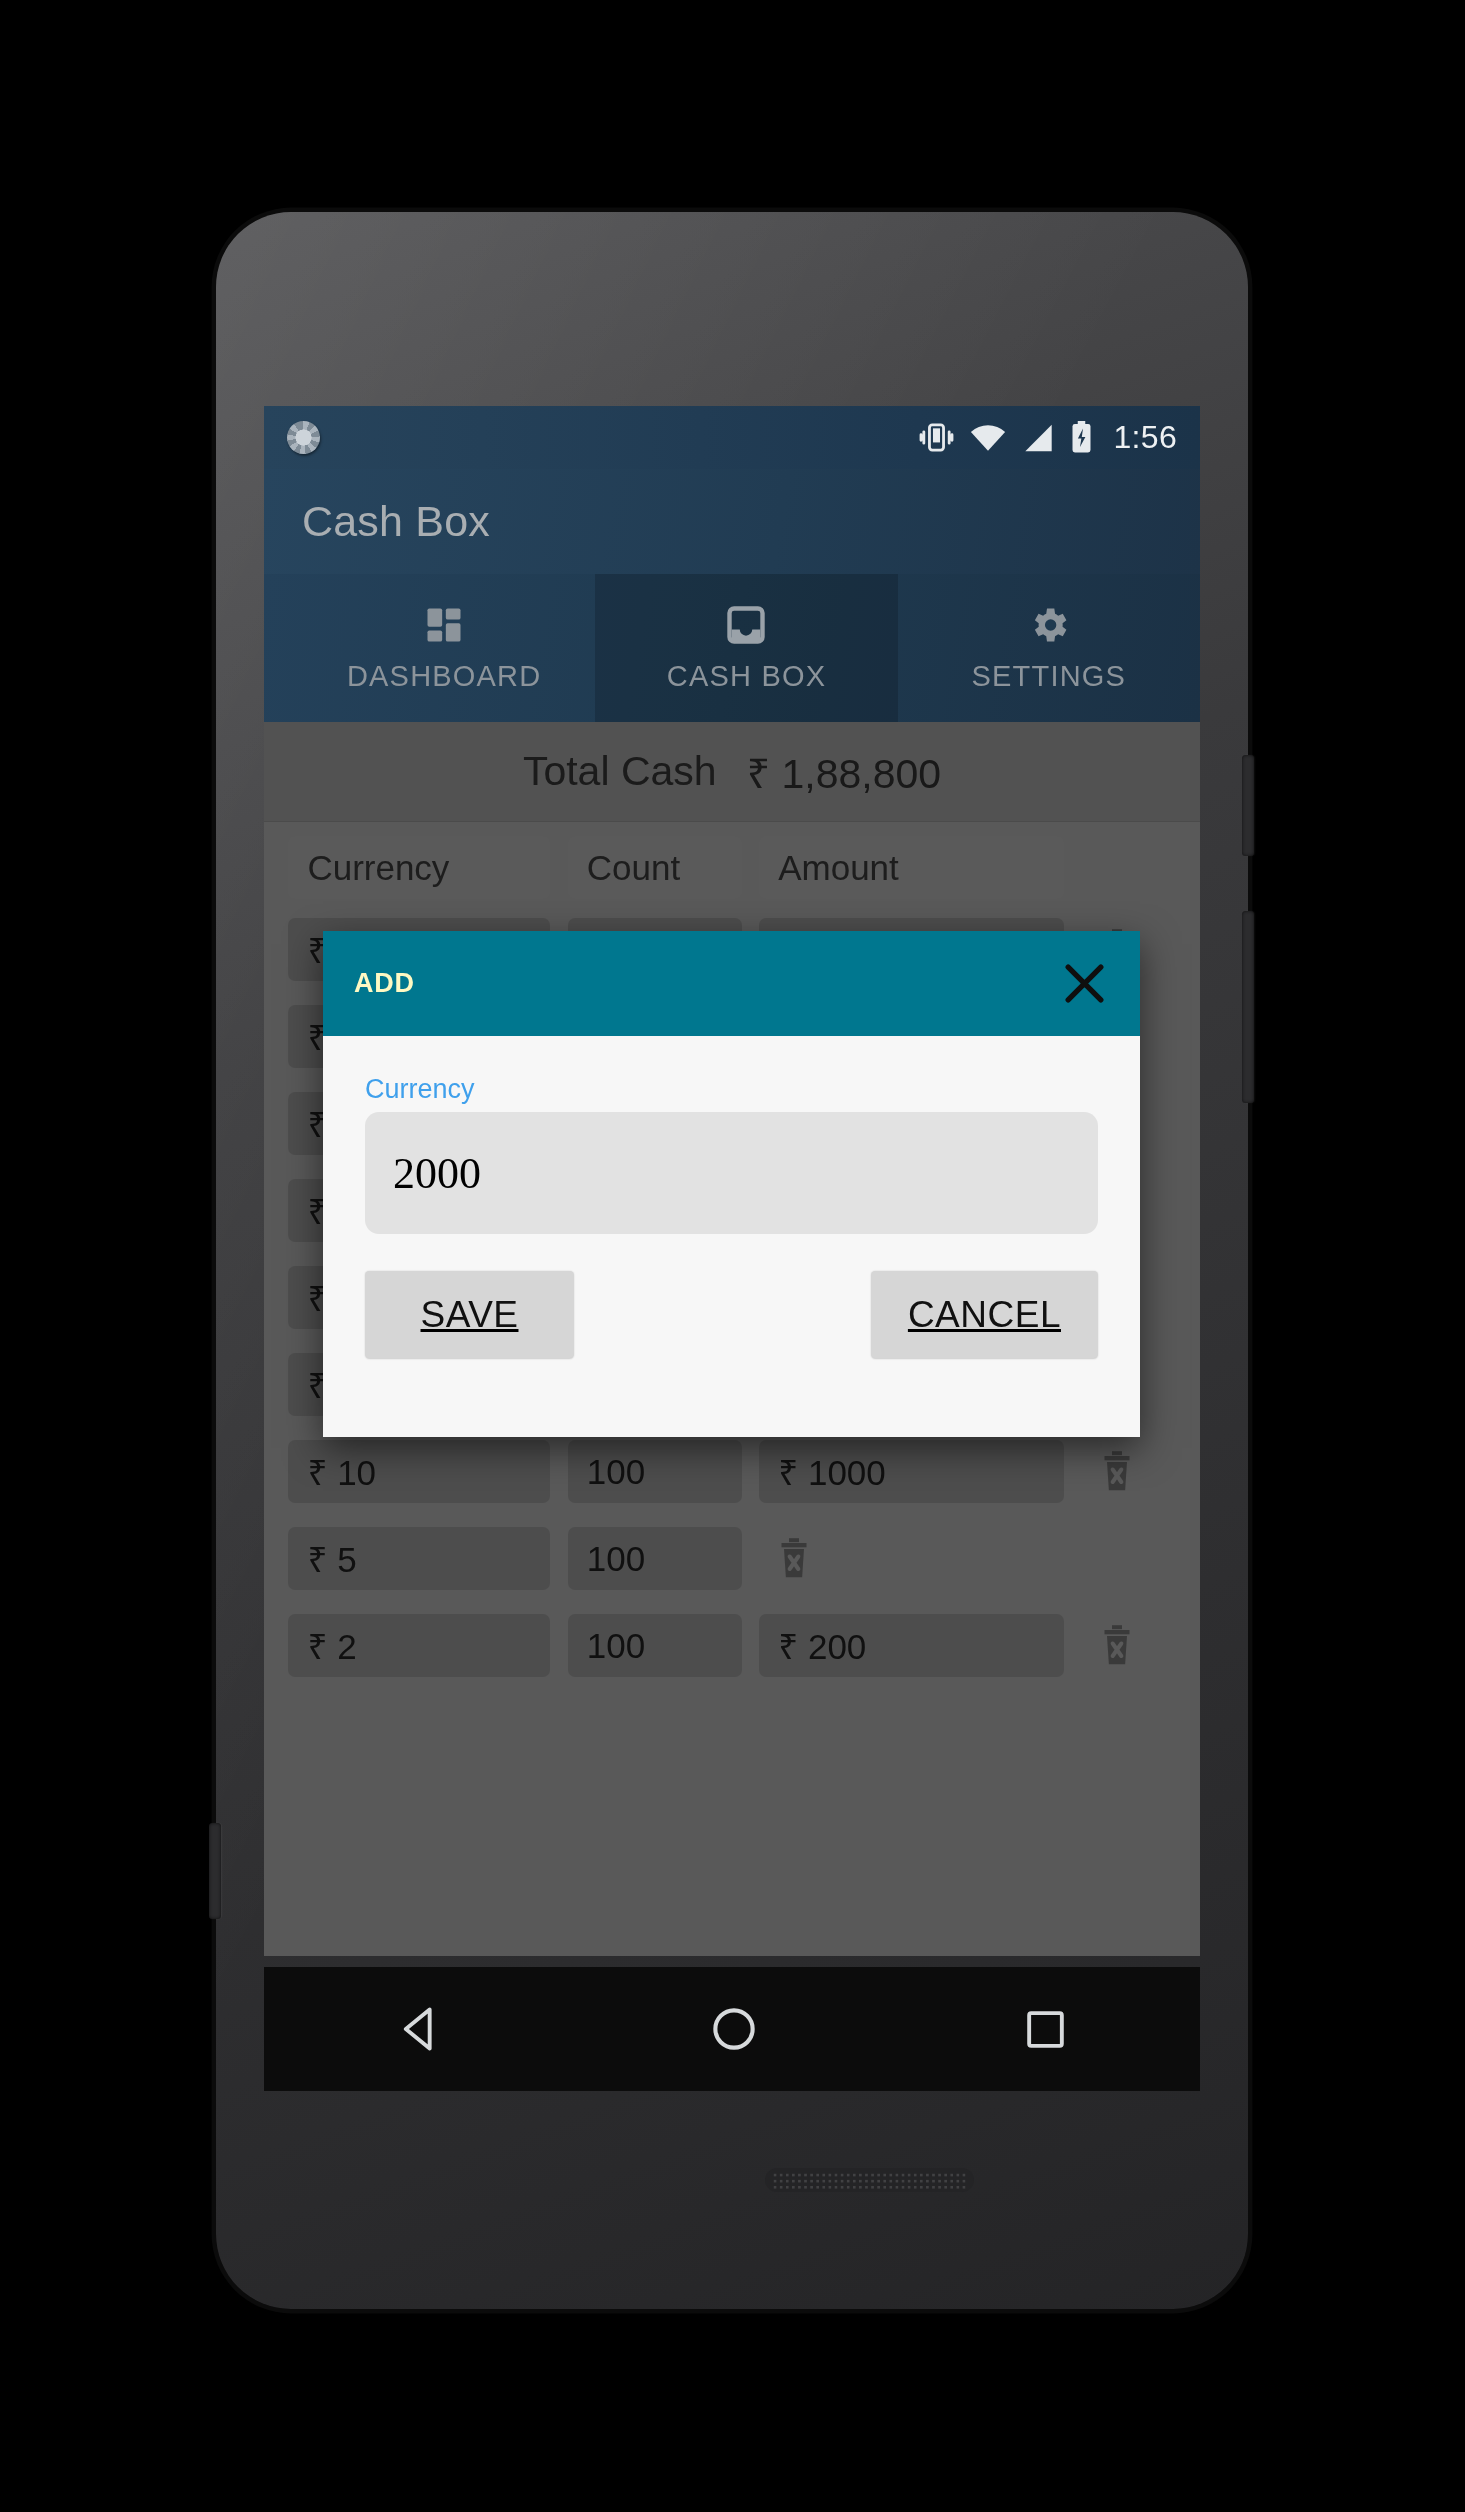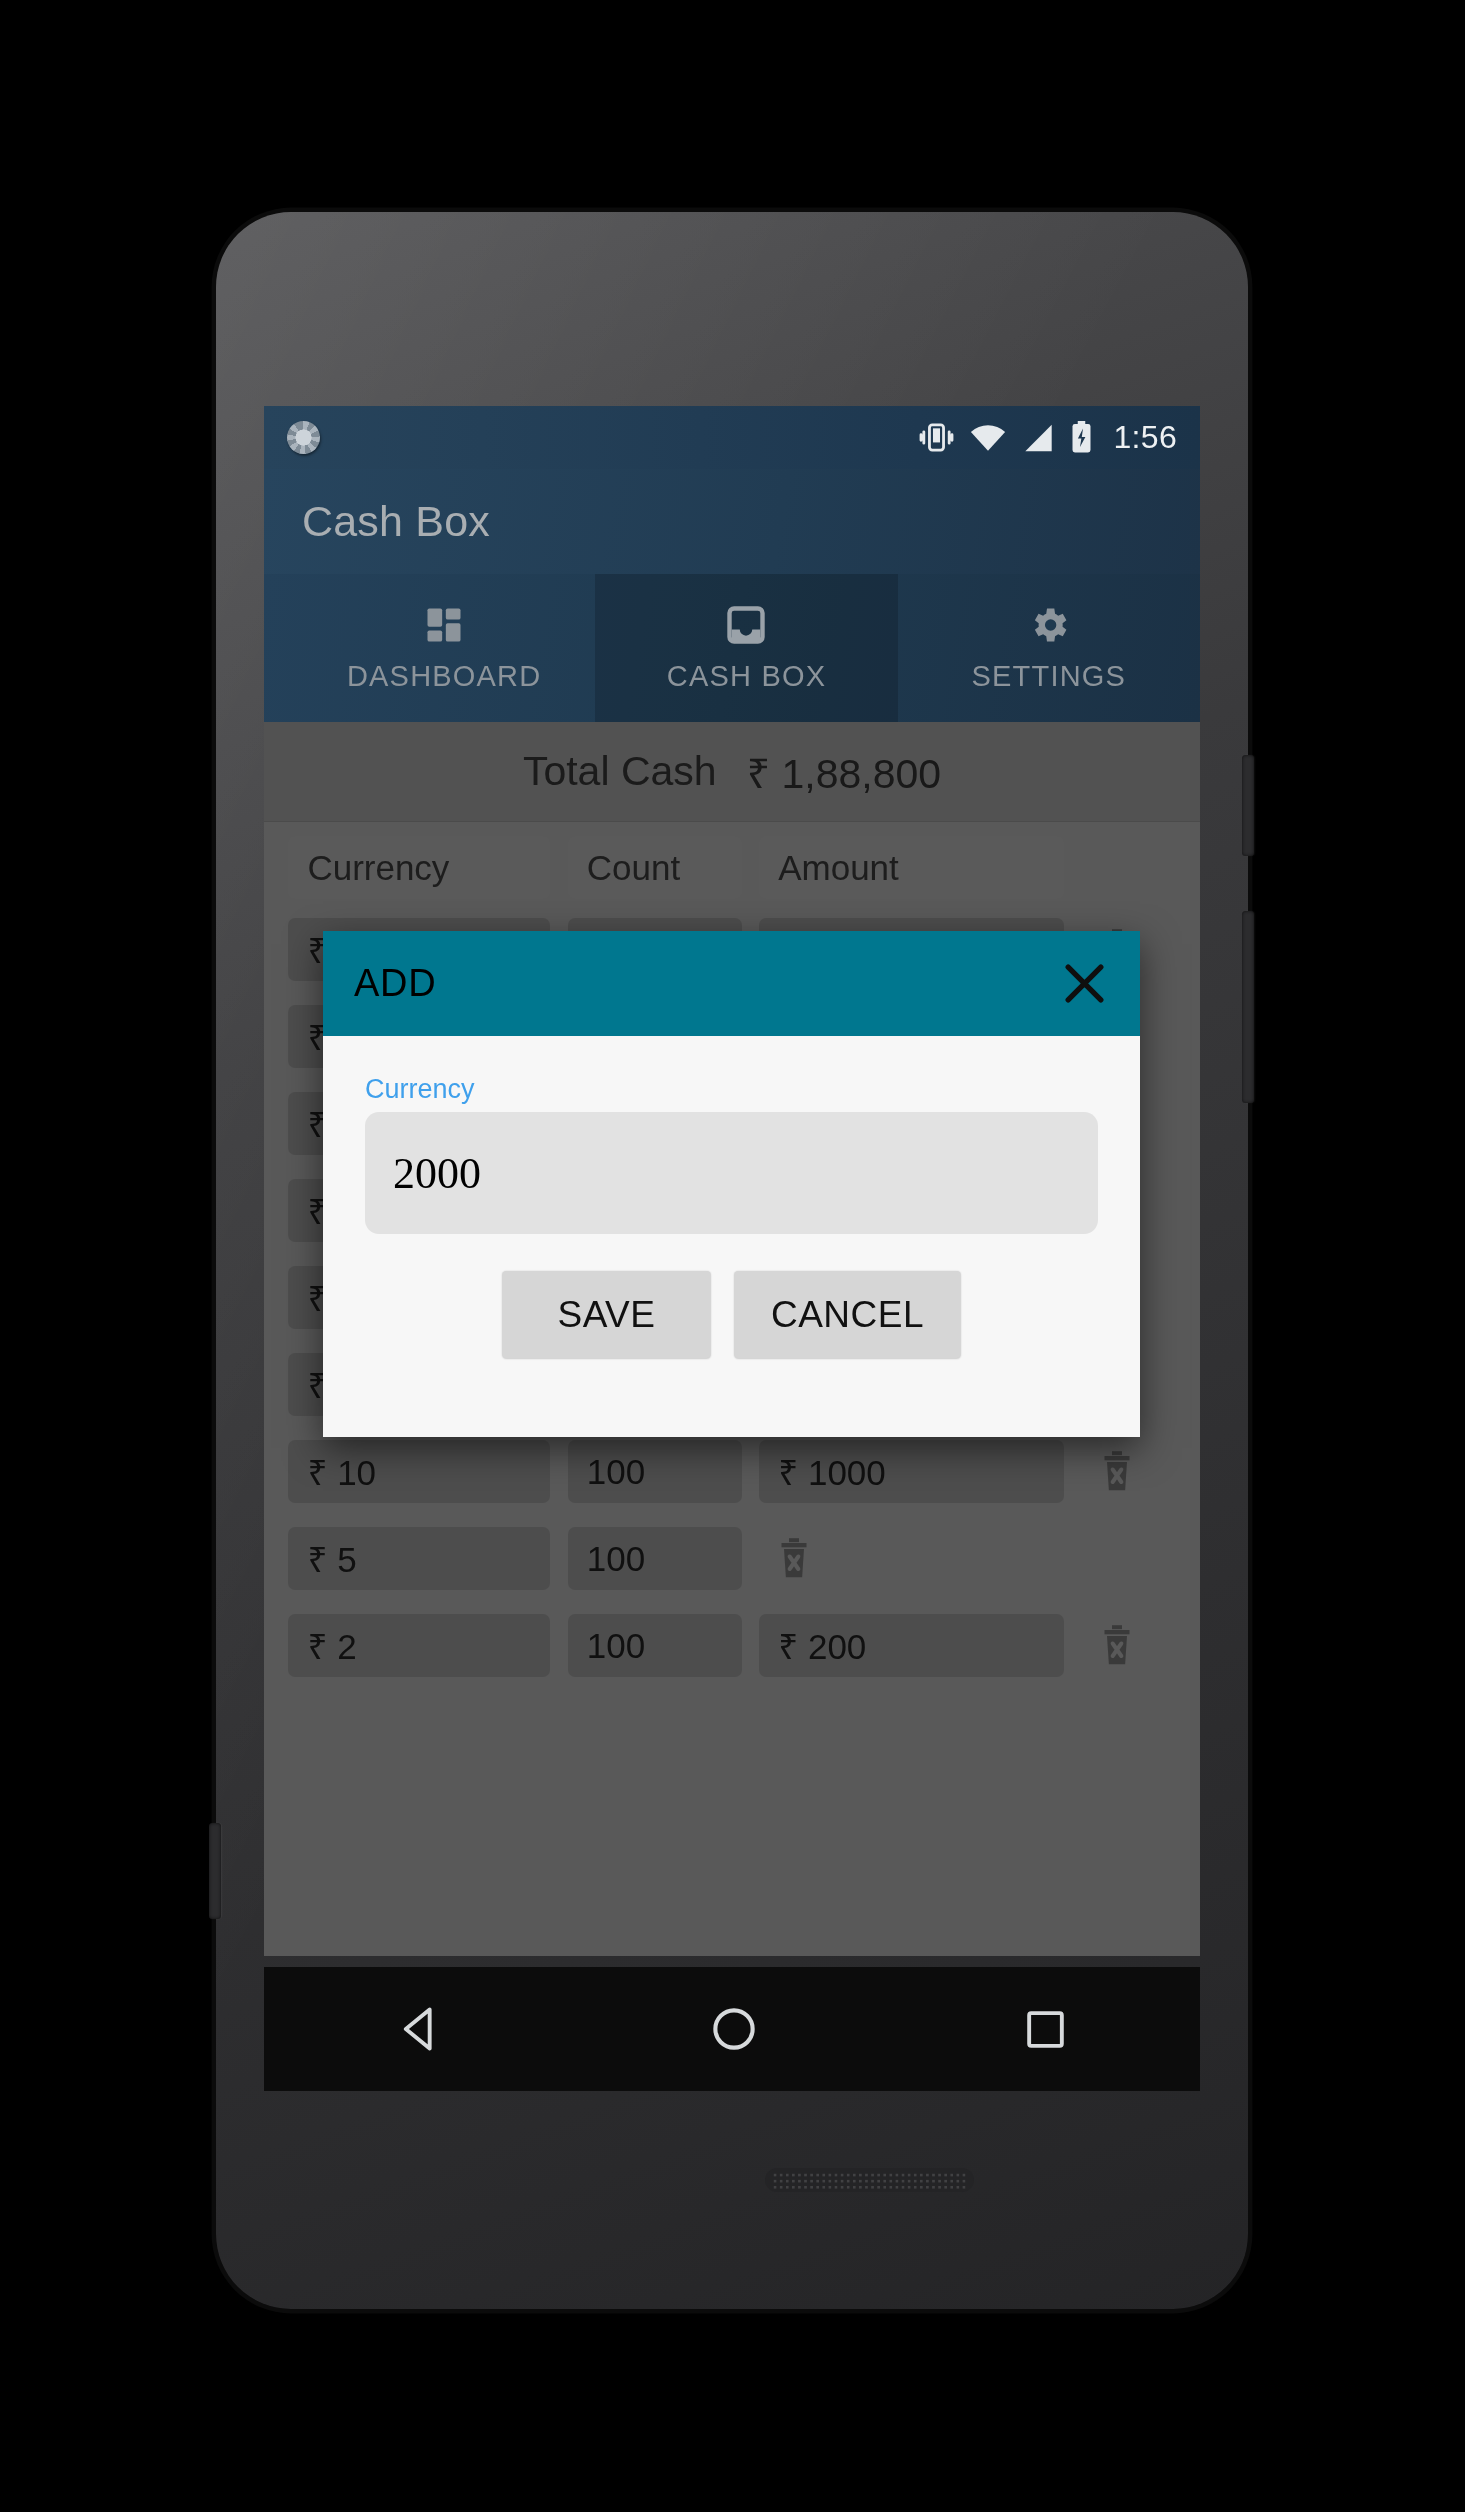--- a/index.html
+++ b/index.html
@@ -165,37 +165,38 @@
     left: 59px; top: 525px;
     width: 817px;
     background: #f7f7f7;
     box-shadow: 0 12.2px 35px rgba(0,0,0,.55);
   }
   #dialog-header {
     height: 105px; background: #00778f;
     display: flex; align-items: center; padding: 0 31px;
   }
   #dialog-title {
-    color: #000000; font-size: 38px; font-weight: normal; letter-spacing: 0.7px;
+    color: #fef9c3; font-size: 27px; font-weight: bold; letter-spacing: 0.7px;
   }
   #dialog-close {
     margin-left: auto; width: 49px; height: 49px;
     display: flex; align-items: center; justify-content: center;
   }
   #dialog-body { padding: 38px 42px 23px 42px; }
   #field-label { font-size: 27px; color: #3fa0ec; margin-bottom: 7px; }
   #currency-input {
     width: 100%; height: 122px; background: #e2e2e2;
     border: none; border-radius: 14px;
     font-family: Liberation Serif, serif;
     font-size: 44px; color: #000000; padding: 0 28px;
   }
   #dialog-actions {
-    display: flex; justify-content: center; gap: 23px;
+    display: flex; justify-content: space-between; gap: 23px;
     padding: 37px 0 56px 0;
+    text-decoration: underline;
   }
   .dlg-btn {
     background: #d6d6d6; border: none; border-radius: 4.4px;
     font-family: "Liberation Sans", sans-serif;
     font-size: 37px; color: #111; letter-spacing: 0.5px;
     padding: 0 37px; height: 87px; min-width: 209px;
     box-shadow: 0 0.9px 1.7px rgba(0,0,0,.18);
   }
   #cancel-button { min-width: 209px; }
 

